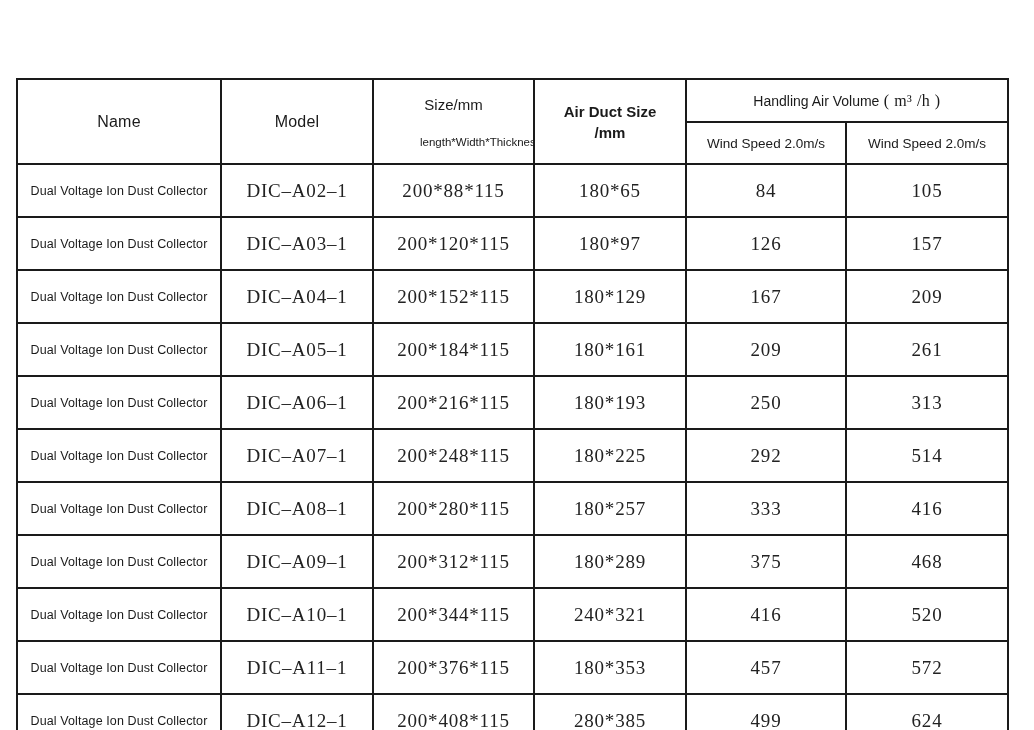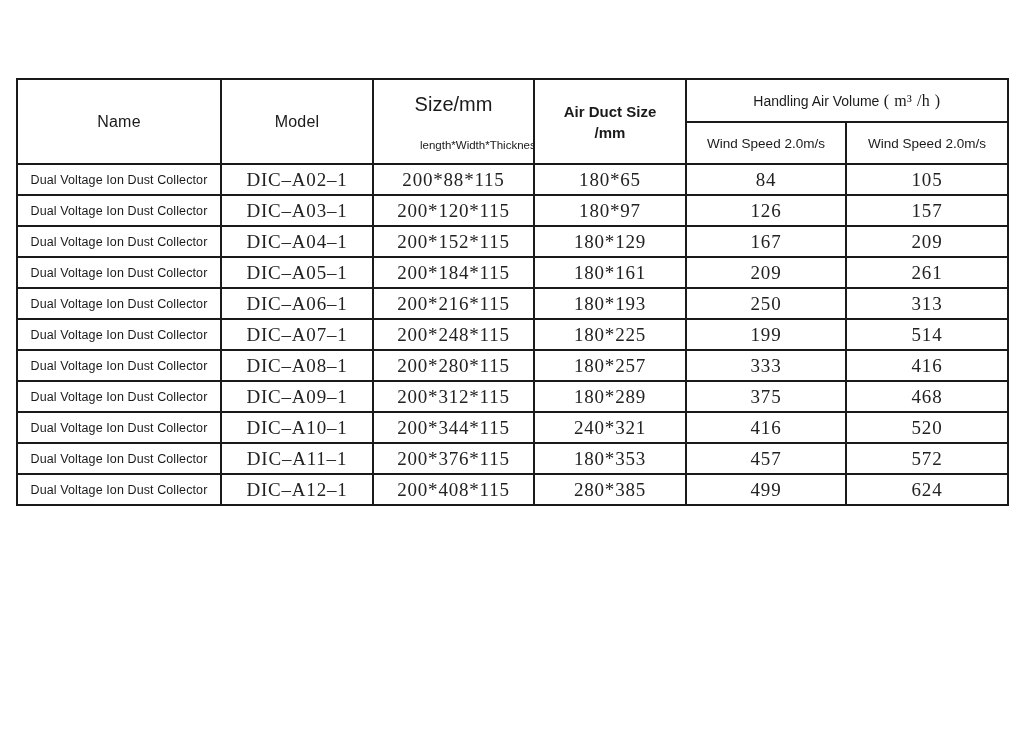--- a/index.html
+++ b/index.html
@@ -30,24 +30,24 @@
     border: 2px solid #1a1a1a;
     text-align: center;
     vertical-align: middle;
     padding: 0;
     font-weight: normal;
     background: #ffffff;
     overflow: hidden;
   }
   thead tr.h-row-1 { height: 43px; }
   thead tr.h-row-2 { height: 42px; }
-  tbody tr { height: 31px; }
+  tbody tr { height: 53px; }
 
   .th-main   { font-size: 16px; letter-spacing: 0.2px; }
-  .size-title { display: block; font-size: 20px; margin-bottom: 23px; }
+  .size-title { display: block; font-size: 15px; margin-bottom: 23px; }
   .size-sub   { display: block; font-size: 11.5px; padding-left: 46px; }
   .duct-line  { display: block; font-size: 15px; line-height: 21px; font-weight: bold; }
   .vol-label  { font-size: 14px; }
   .vol-unit   { font-family: Liberation Serif, serif; font-size: 16px; letter-spacing: 0.5px; }
   .th-wind    { font-size: 13.5px; margin-left: 48px; }
 
   td.cell-name  { font-size: 12.5px; letter-spacing: 0.1px; }
   td.cell-serif {
     font-family: Liberation Serif, serif;
     font-size: 19px;
@@ -129,21 +129,21 @@
         <td class="cell-serif">200*216*115</td>
         <td class="cell-serif">180*193</td>
         <td class="cell-serif">250</td>
         <td class="cell-serif">313</td>
       </tr>
       <tr>
         <td class="cell-name">Dual Voltage Ion Dust Collector</td>
         <td class="cell-serif">DIC–A07–1</td>
         <td class="cell-serif">200*248*115</td>
         <td class="cell-serif">180*225</td>
-        <td class="cell-serif">199</td>
+        <td class="cell-serif">292</td>
         <td class="cell-serif">514</td>
       </tr>
       <tr>
         <td class="cell-name">Dual Voltage Ion Dust Collector</td>
         <td class="cell-serif">DIC–A08–1</td>
         <td class="cell-serif">200*280*115</td>
         <td class="cell-serif">180*257</td>
         <td class="cell-serif">333</td>
         <td class="cell-serif">416</td>
       </tr>

